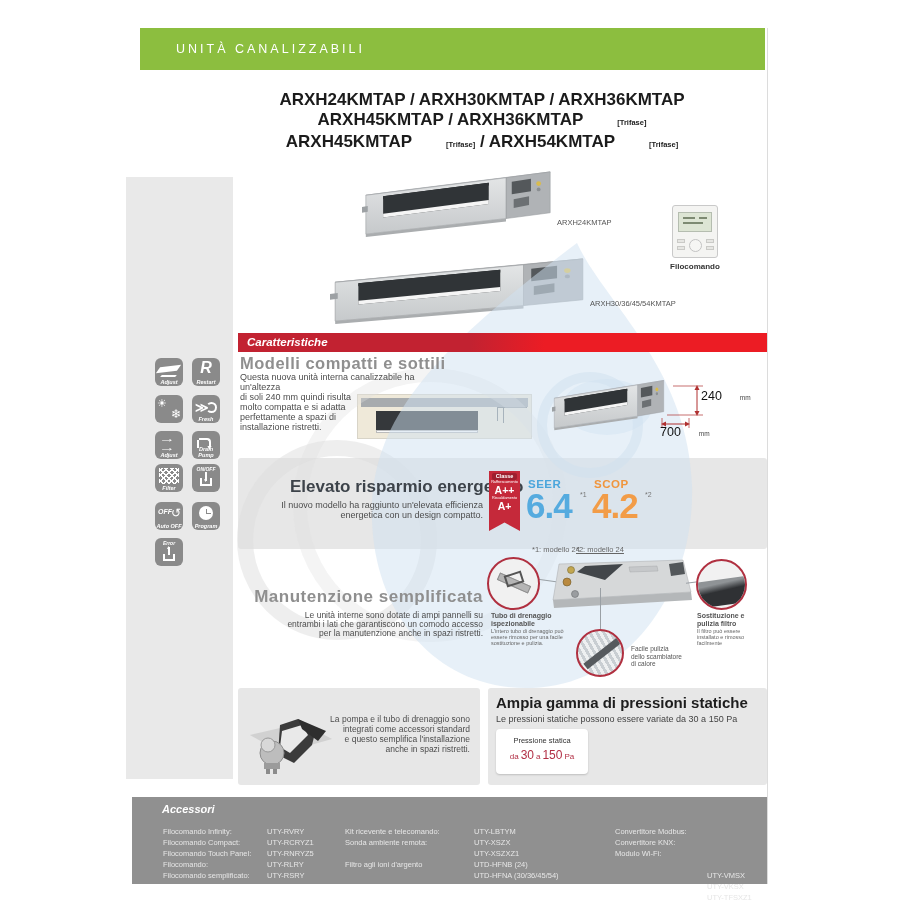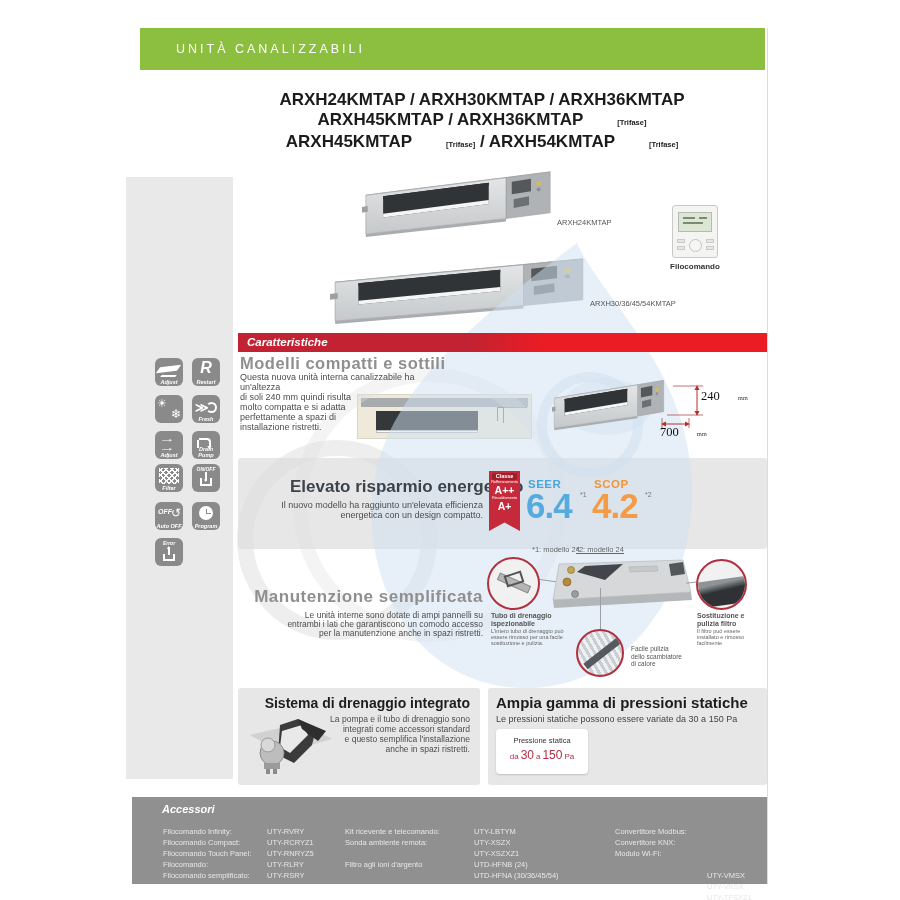--- a/index.html
+++ b/index.html
@@ -52,21 +52,21 @@
   
   .h-gray{font-weight:bold;color:var(--h-gray);letter-spacing:0.5px;}
   .compact-heading{left:240px;top:354px;font-size:16.5px;}
   .compact-body{left:240px;top:372px;width:215px;font-size:9px;line-height:10px;color:var(--body-text);}
   .xsection{left:357px;top:394px;width:175px;height:45px;background:#efe9d9;border:1px solid #d8d4c8;}
   .xsection .slab{position:absolute;left:3px;top:3px;right:3px;height:9px;background:#a7abae;}
   .xsection .recess{position:absolute;left:18px;top:16px;width:102px;height:21px;background:#35383b;}
   .xsection .strip{position:absolute;left:18px;top:35px;width:102px;height:3px;background:#fafafa;border:0.5px solid #bbb;}
   .xsection .pipe-v{position:absolute;width:1px;background:#7f8487;}
   .xsection .pipe-h{position:absolute;height:1px;background:#7f8487;}
-  .dim-text{color:#111;display:flex;align-items:baseline;gap:18px;font-family:Liberation Serif, serif;}
+  .dim-text{color:#111;display:flex;align-items:baseline;gap:18px;}
   .dim-text .num{font-size:12.5px;}
   .dim-text .unit{font-size:6.5px;color:#444;}
 
   
   .band{background:var(--band);border-radius:3px;}
   .energy-band{left:238px;top:458px;width:529px;height:91px;}
   .energy-heading{left:246px;top:477px;font-size:17px;font-weight:bold;color:var(--h-dark);margin-left:44px;}
   .energy-body{left:246px;top:500px;width:237px;text-align:right;font-size:9px;line-height:10px;color:var(--body-text);}
   .ribbon{left:489px;top:471px;width:31px;height:60px;background:var(--ribbon);color:#fff;text-align:center;
           clip-path:polygon(0 0,100% 0,100% 100%,50% 86%,0 100%);padding-top:2px;}
@@ -365,21 +365,20 @@
 sostituzione e pulizia.</span></div>
   <div class="abs z3 pre co-title" style="left:631px;top:645px;font-weight:normal;font-size:6.5px;line-height:7.5px;"><span class="pre">Facile pulizia
 dello scambiatore
 di calore</span></div>
   <div class="abs z3 pre co-title" style="left:697px;top:612px;"><span class="pre">Sostituzione e
 pulizia filtro</span></div>
   <div class="abs z3 pre co-body" style="left:697px;top:628px;"><span class="pre">Il filtro può essere
 installato e rimosso
 facilmente</span></div>
 
-  <div class="abs z3 drain-heading"><span>Sistema di drenaggio integrato</span></div>
   <div class="abs z3 pre drain-body"><span class="pre">La pompa e il tubo di drenaggio sono
 integrati come accessori standard
 e questo semplifica l'installazione
 anche in spazi ristretti.</span></div>
   <svg class="abs z3" width="95" height="72" viewBox="0 0 95 72" style="left:242px;top:705px;">
     <polygon points="8,30 60,18 90,34 40,48" fill="#c7c7c7" opacity="0.7"></polygon>
     <path d="M38,20 L56,14 L74,24 L70,40 L52,58 L36,50 Z" fill="#3b3b3b"></path>
     <path d="M40,26 L60,20 L66,30 L48,48 L38,42 Z" fill="#e9e9e9"></path>
     <polygon points="56,14 84,26 76,36 60,24" fill="#2e2e2e"></polygon>
     <circle cx="30" cy="48" r="12" fill="#bdbdbd" stroke="#8d8d8d"></circle>

